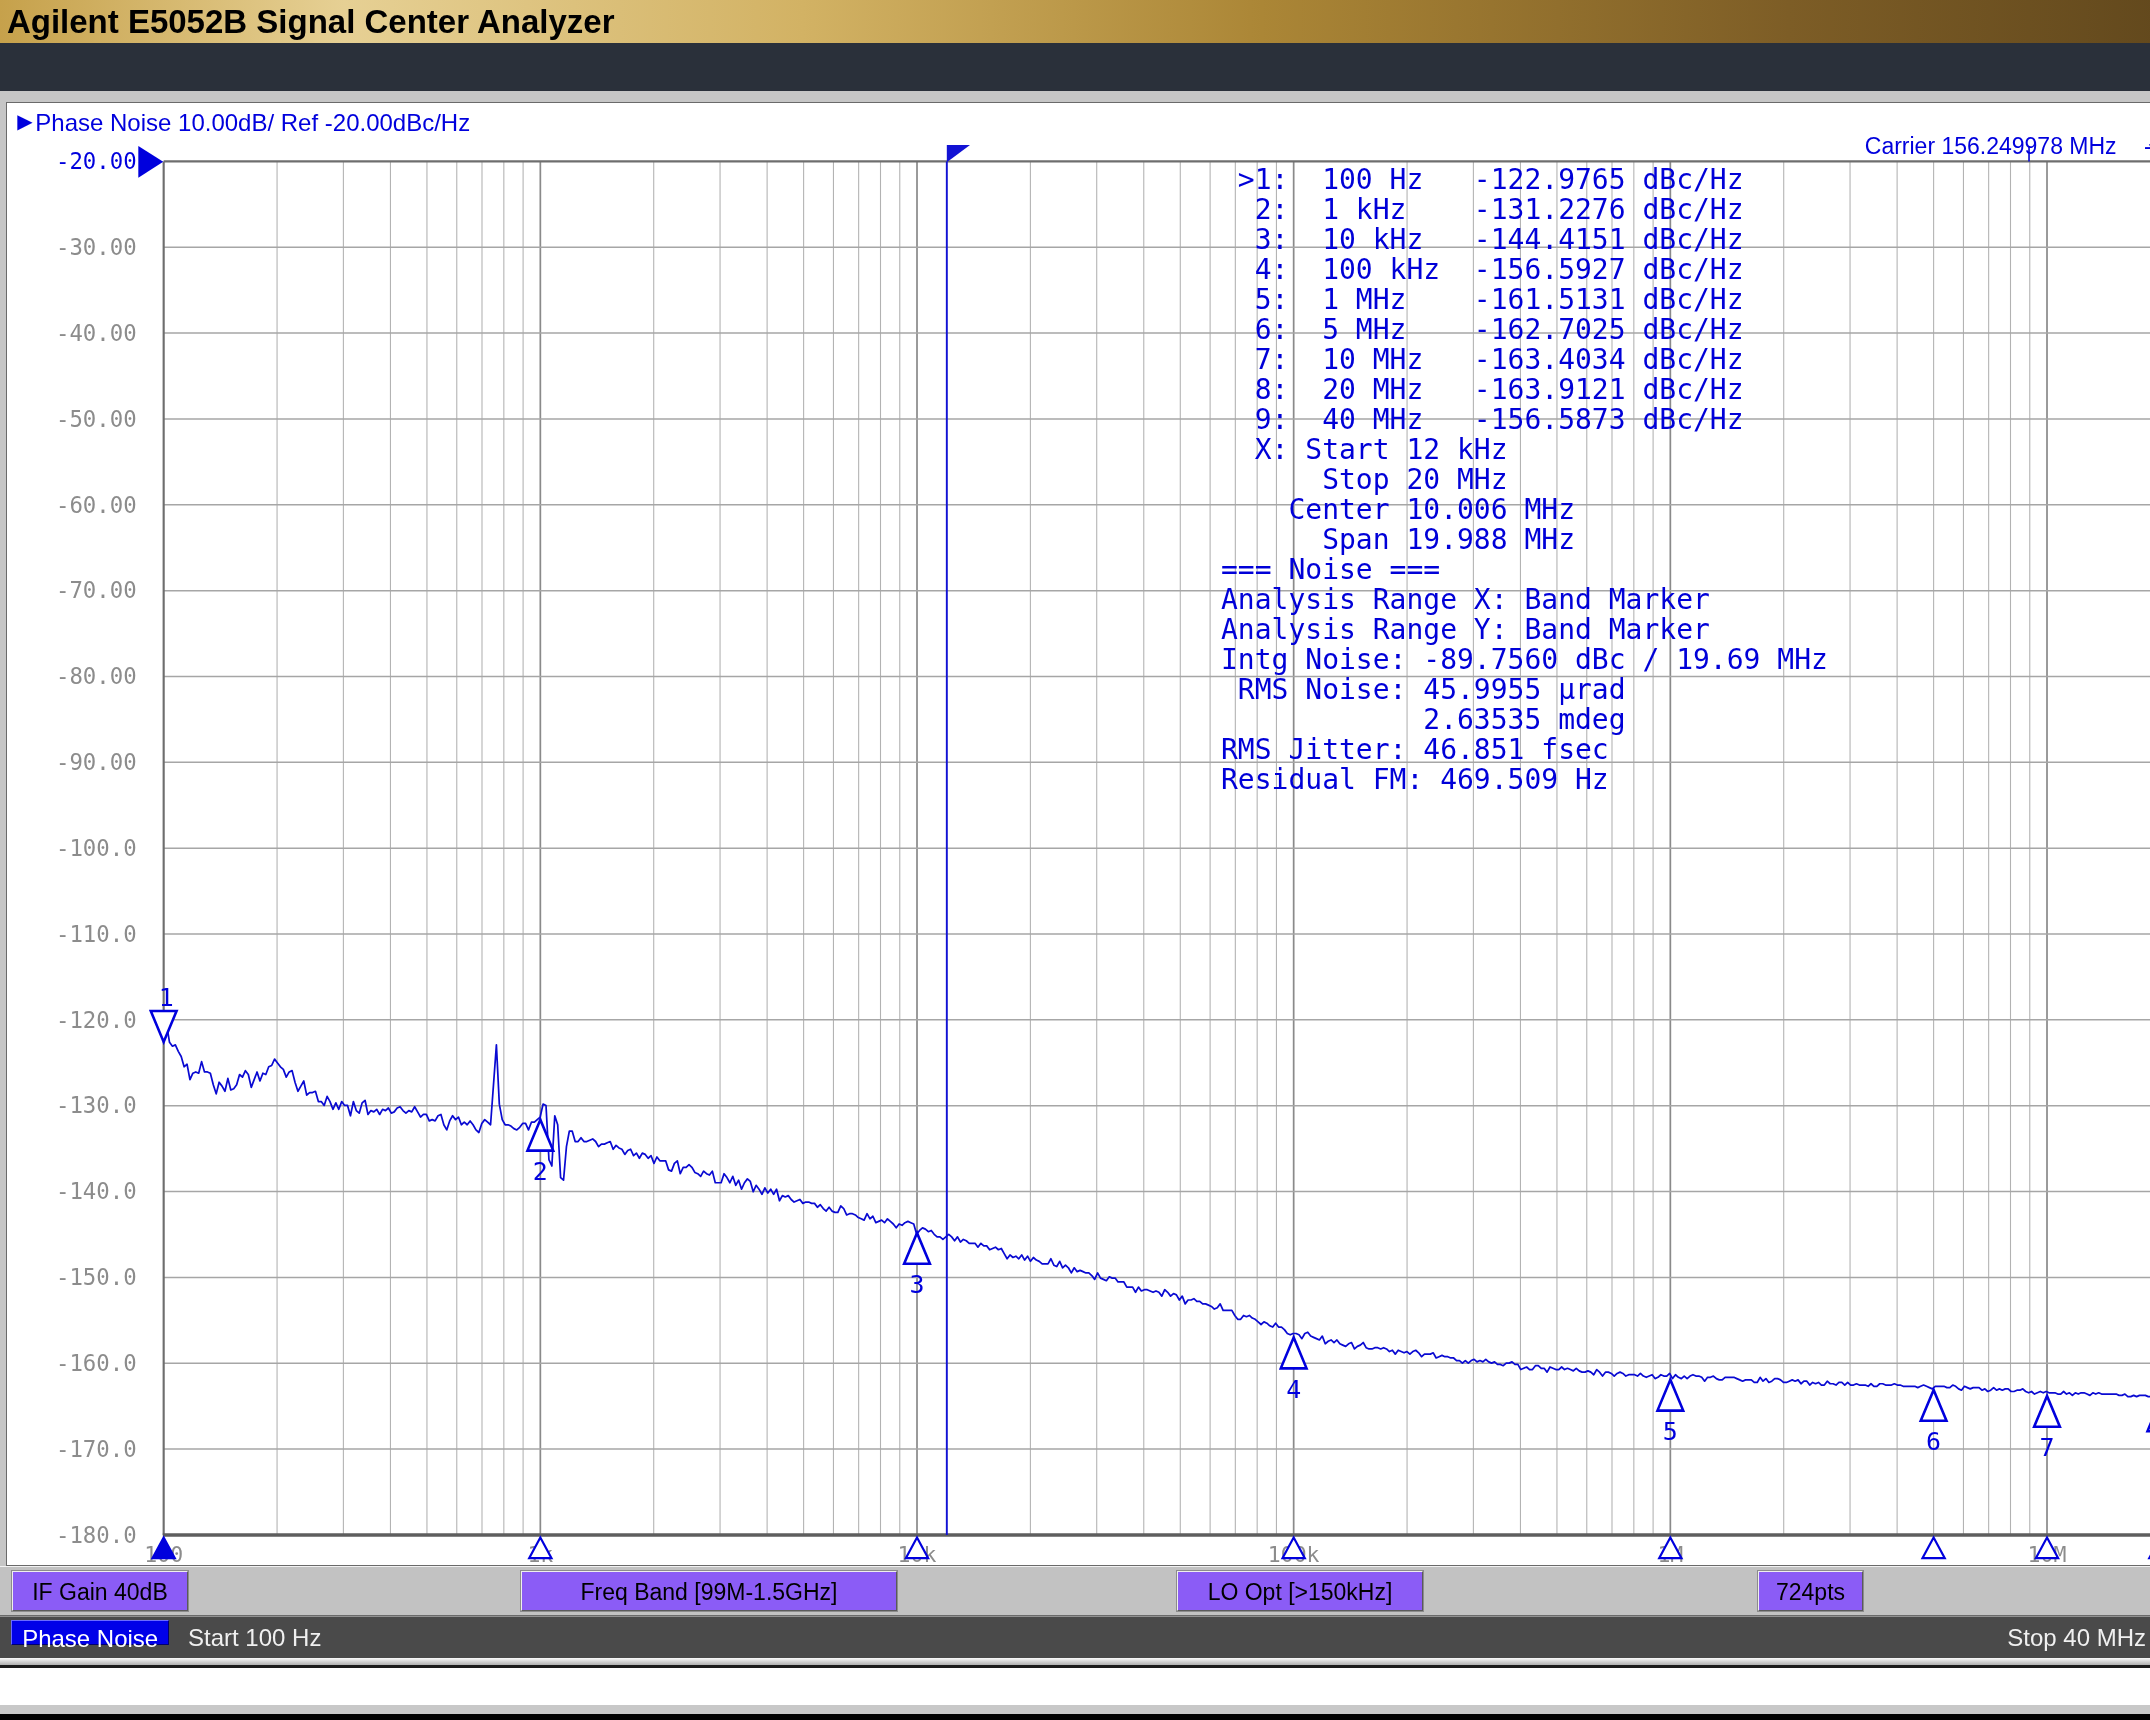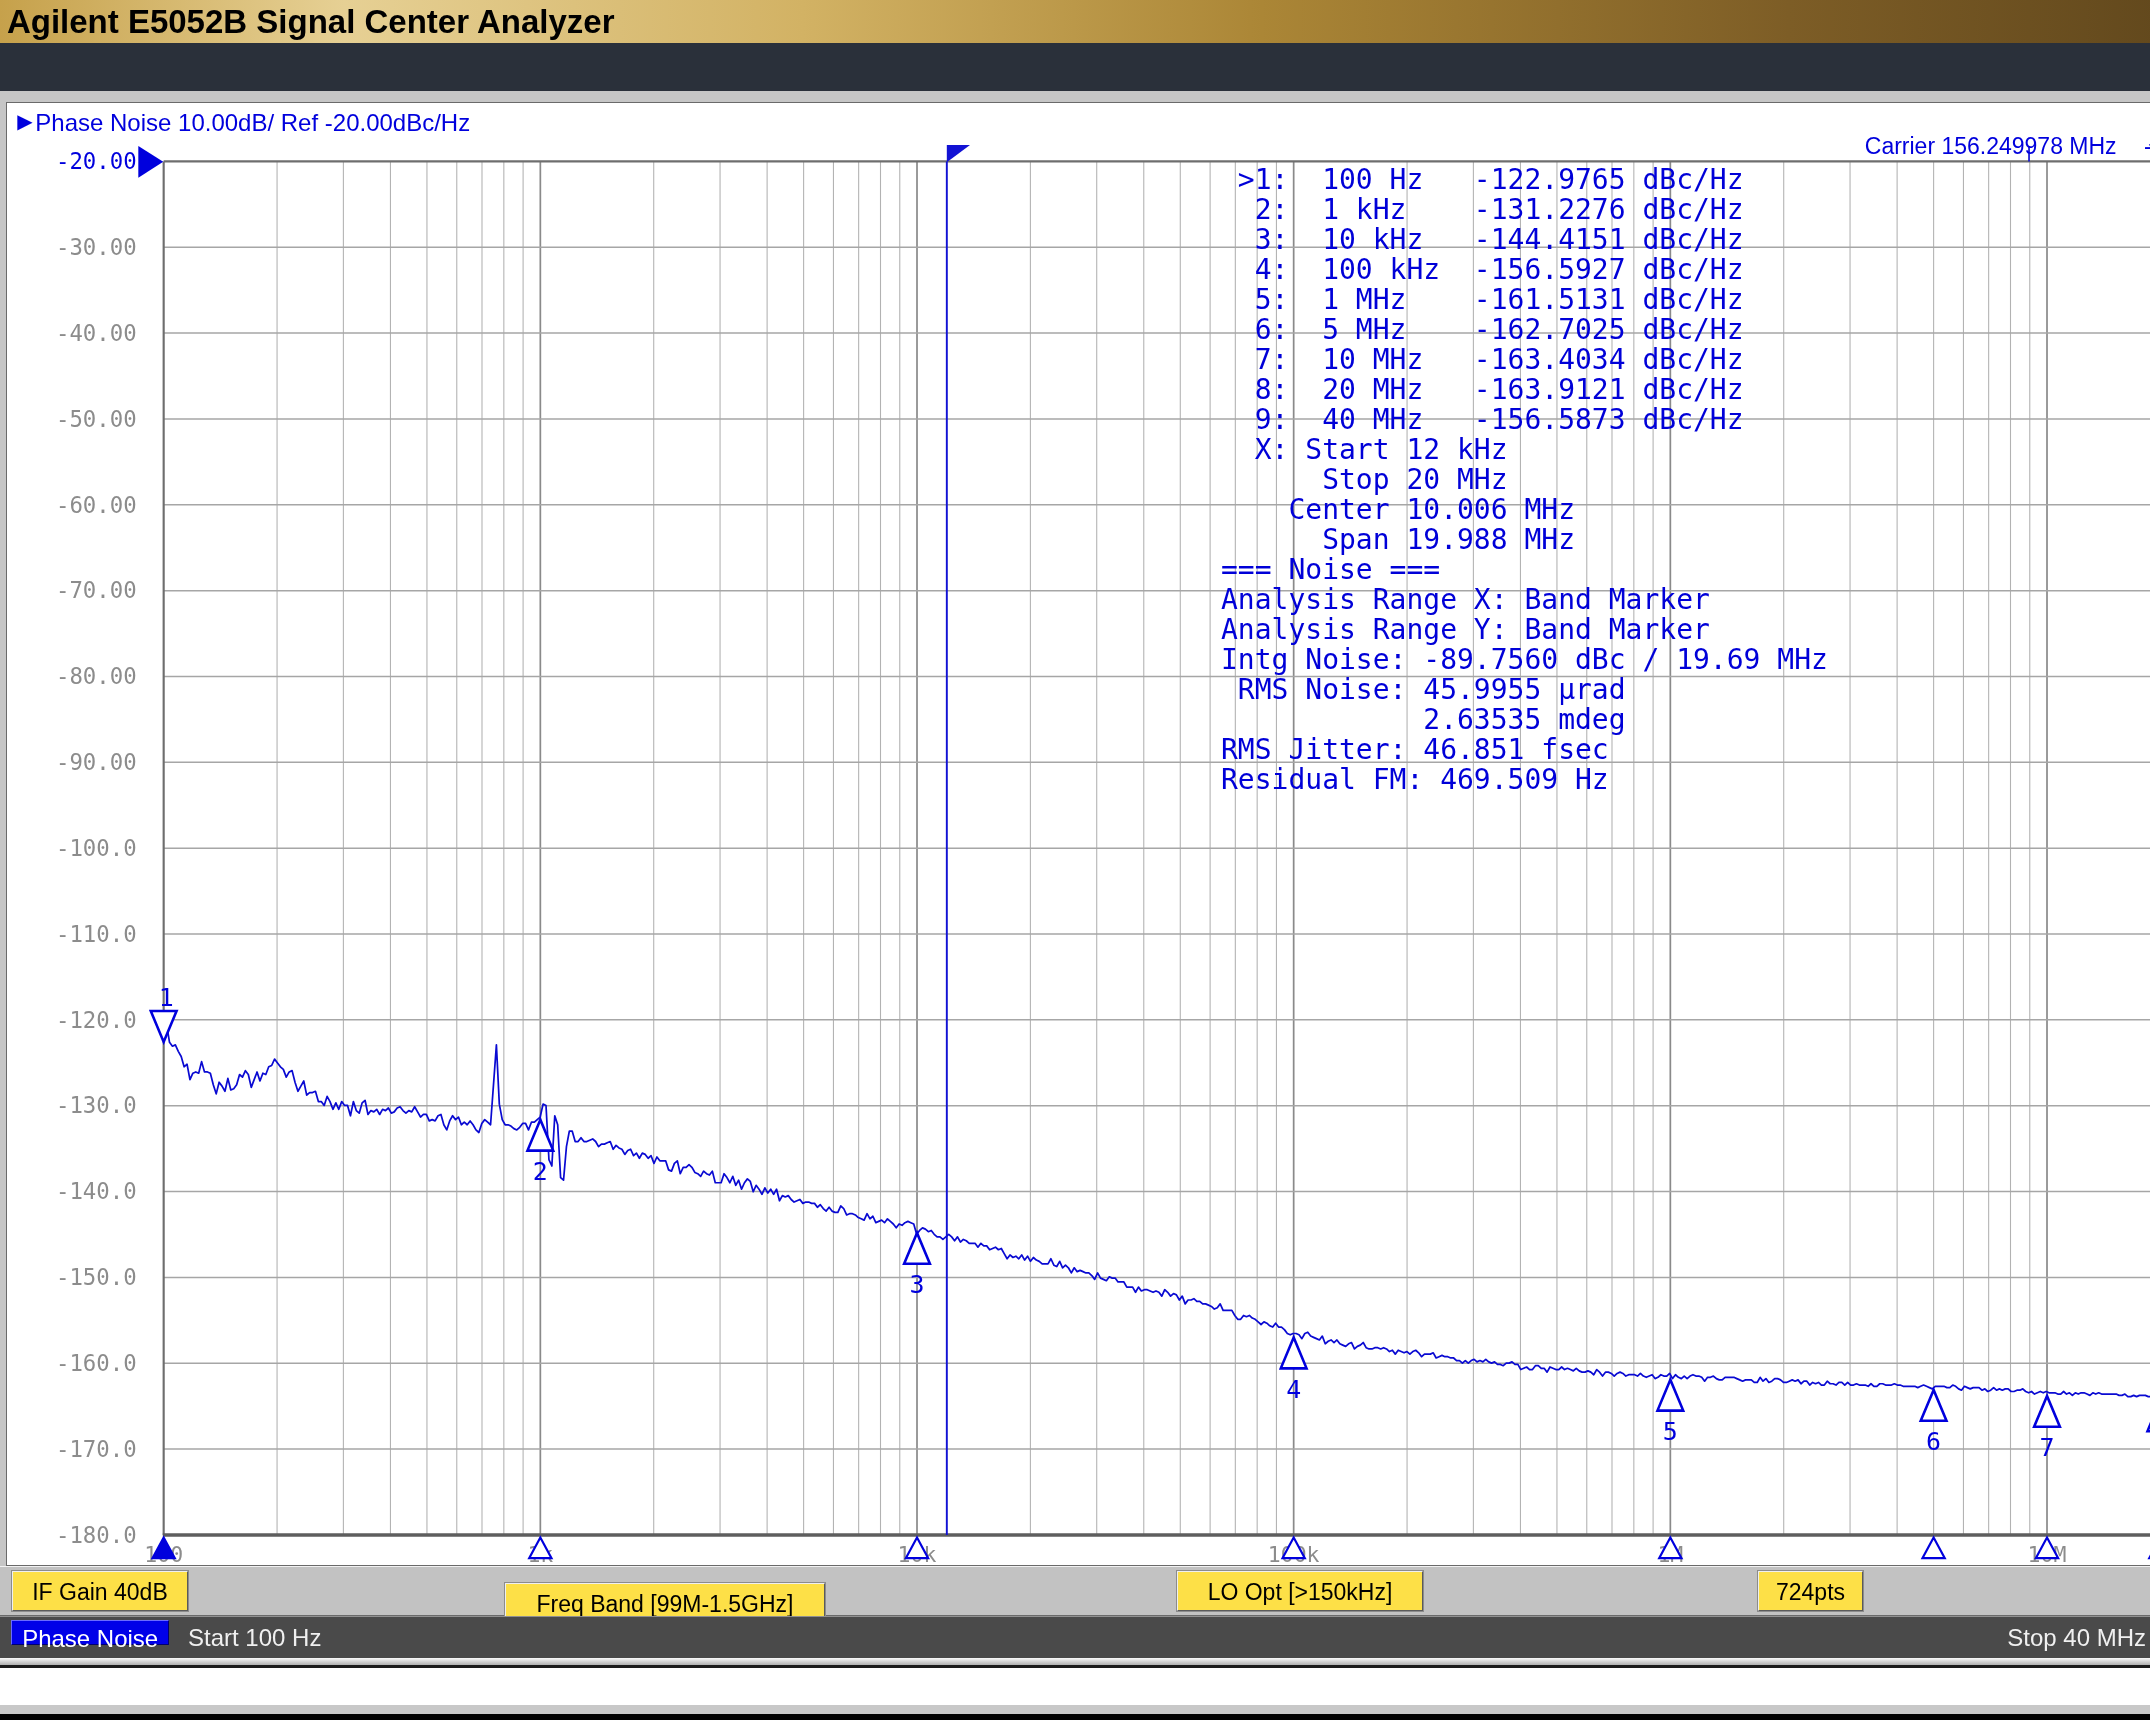--- a/index.html
+++ b/index.html
@@ -16,21 +16,21 @@
   #chart{position:absolute;left:0;top:0;width:100%;height:100%;}
   #trace-header{position:absolute;left:10.3px;top:6px;font-size:24px;color:#0000dd;white-space:pre;}
   #trace-header .arrow{font-size:20px;vertical-align:2.6px;margin-right:2.6px;}
   #carrier-line{position:absolute;right:11.2px;top:30px;font-size:23px;color:#0000dd;white-space:pre;}
   #carrier-line .gap{display:inline-block;width:27.5px;}
   #marker-table{position:absolute;left:1214px;top:62px;font-family:"DejaVu Sans Mono",monospace;
     font-size:28px;line-height:30px;color:#0000d8;white-space:pre;}
   
   #toolbar{position:absolute;left:0;top:1566px;width:2294px;height:50px;background:#c2c2c2;
     border-top:1.3px solid #f2f2f2;border-bottom:1.3px solid #6a6a6a;box-sizing:border-box;}
-  .tb-btn{position:absolute;top:4.3px;height:40px;background:#fde047;color:#000;font-size:23px;
+  .tb-btn{position:absolute;top:4.3px;height:40px;background:#8b5cf6;color:#000;font-size:23px;
     text-align:center;line-height:40px;border:1.7px solid;border-color:#efefef #5a5a5a #5a5a5a #efefef;
     box-sizing:border-box;outline:0.9px solid #8c8c8c;white-space:nowrap;overflow:hidden;}
   
   #statusbar{position:absolute;left:0;top:1616px;width:2294px;height:42px;background:#4a4a4a;
     border-top:0.9px solid #909090;box-sizing:border-box;}
   #mode-btn{position:absolute;left:11.2px;top:2.6px;width:158px;height:25px;background:#0000e8;color:#fff;
     font-size:24px;text-align:center;line-height:35px;border:1.3px solid;border-color:#6a6aff #000070 #000070 #6a6aff;box-sizing:border-box;}
   #start-label{position:absolute;left:188px;top:6.9px;color:#f0f0f0;font-size:24px;}
   #stop-label{position:absolute;right:148px;top:6.9px;color:#f0f0f0;font-size:24px;}
   
@@ -180,21 +180,21 @@
         <text x="300" y="3352" text-anchor="end" font-size="52" fill="#8c8c8c" font-family="DejaVu Sans Mono, monospace">-180.0</text>
         <polygon points="304,100 304,174 362,137" fill="#0000dd"></polygon>
       </svg>
     <div id="trace-header"><span class="arrow">▶</span><span>Phase Noise 10.00dB/ Ref -20.00dBc/Hz</span></div>
     <div id="carrier-line"><span>Carrier 156.249978 MHz</span><span class="gap"></span><span>-0.9019 dBm</span></div>
     <div id="marker-table"><div> &gt;1:  100 Hz   -122.9765 dBc/Hz</div><div>  2:  1 kHz    -131.2276 dBc/Hz</div><div>  3:  10 kHz   -144.4151 dBc/Hz</div><div>  4:  100 kHz  -156.5927 dBc/Hz</div><div>  5:  1 MHz    -161.5131 dBc/Hz</div><div>  6:  5 MHz    -162.7025 dBc/Hz</div><div>  7:  10 MHz   -163.4034 dBc/Hz</div><div>  8:  20 MHz   -163.9121 dBc/Hz</div><div>  9:  40 MHz   -156.5873 dBc/Hz</div><div>  X: Start 12 kHz</div><div>      Stop 20 MHz</div><div>    Center 10.006 MHz</div><div>      Span 19.988 MHz</div><div>=== Noise ===</div><div>Analysis Range X: Band Marker</div><div>Analysis Range Y: Band Marker</div><div>Intg Noise: -89.7560 dBc / 19.69 MHz</div><div> RMS Noise: 45.9955 µrad</div><div>            2.63535 mdeg</div><div>RMS Jitter: 46.851 fsec</div><div>Residual FM: 469.509 Hz</div></div>
   </div>
 
   <div id="toolbar">
       <div class="tb-btn" style="left: 12px; width: 176px;">IF Gain 40dB</div>
-      <div class="tb-btn" style="left: 505px; width: 320px; margin-top: 12px;">Freq Band [99M-1.5GHz]</div>
+      <div class="tb-btn" style="left: 521px; width: 376px;">Freq Band [99M-1.5GHz]</div>
       <div class="tb-btn" style="left: 1177px; width: 246px;">LO Opt [&gt;150kHz]</div>
       <div class="tb-btn" style="left: 1758px; width: 105px;">724pts</div>
     </div>
 
   <div id="statusbar">
     <div id="mode-btn">Phase Noise</div>
     <span id="start-label">Start 100 Hz</span>
     <span id="stop-label">Stop 40 MHz</span>
 
   </div>

